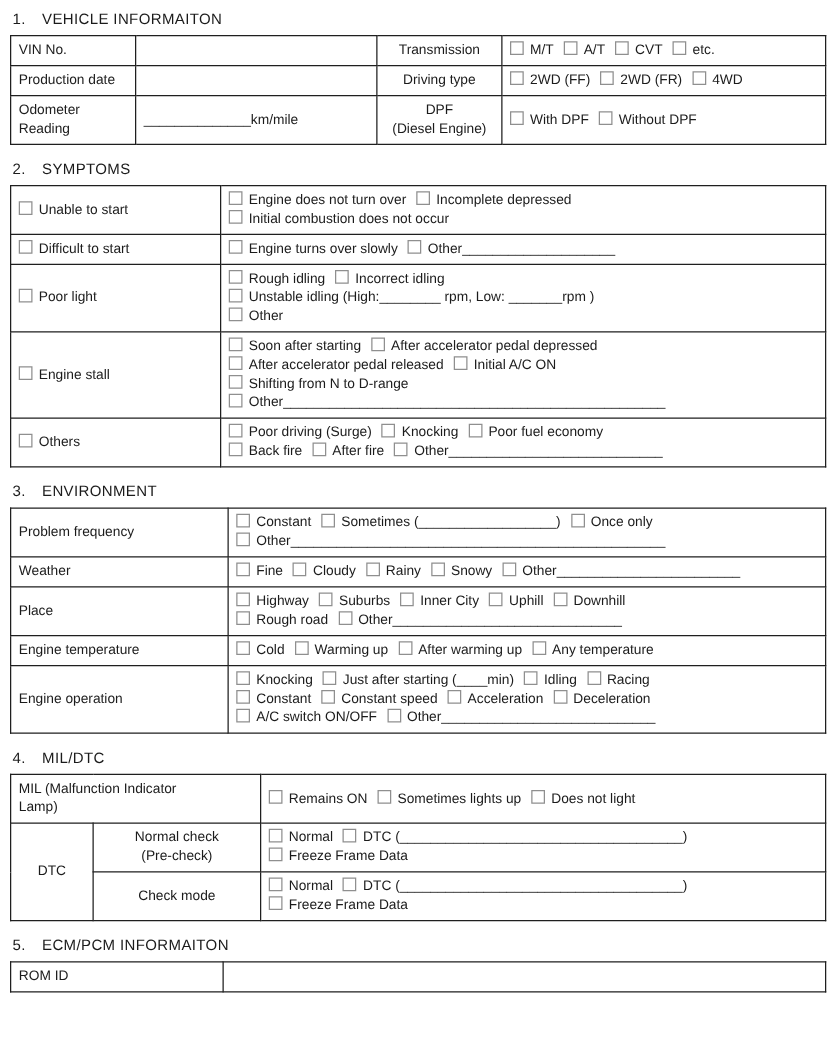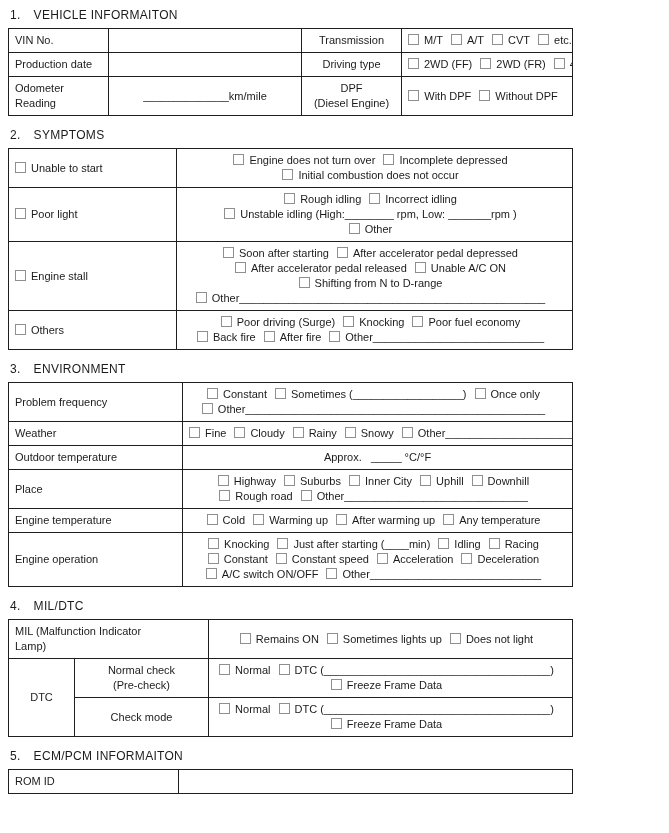--- a/index.html
+++ b/index.html
@@ -7,34 +7,34 @@
     width:669px;height:833px;box-sizing:border-box;
     padding:8px 8px 0 8px;background:#ffffff;
     font-family:"Liberation Sans",sans-serif;
     font-size:11px;color:#1b1b1b;overflow:hidden;
   }
   section{margin:0 0 12px 0;}
   .sec-title{
     margin:0 0 6px 2px;font-size:12px;font-weight:400;
     letter-spacing:.3px;display:flex;gap:13px;color:#1b1b1b;
   }
-  table.tbl{border-collapse:collapse;width:565px;table-layout:fixed;}
+  table.tbl{border-collapse:collapse;width:653px;table-layout:fixed;}
   table.tbl td{
     border:1px solid #1f1f1f;padding:4px 6px;vertical-align:middle;
     overflow:hidden;
   }
   .line{white-space:pre;line-height:15px;}
   .cb-item{white-space:pre;margin-right:8px;}
   .cbox{
     display:inline-block;width:9px;height:9px;background:#fff;
     border:1px solid #8f8f8f;margin-right:5px;vertical-align:-1px;
   }
   td.lbl{text-align:left;}
   td.lbl-center{text-align:center;margin-top:26px;}
-  td.content{text-align:center;}
+  td.content{text-align:left;}
   
   .s1 col.c1{width:100px}.s1 col.c2{width:193px}.s1 col.c3{width:100px}.s1 col.c4{width:auto}
   .s2 col.c1{width:168px}.s2 col.c2{width:auto}
   .s3 col.c1{width:174px}.s3 col.c2{width:auto}
   .s4 col.c1{width:66px}.s4 col.c2{width:134px}.s4 col.c3{width:auto}
   .s5 col.c1{width:170px}.s5 col.c2{width:auto}
 </style>
 </head>
 <body>
 
@@ -112,35 +112,43 @@
             <td class="lbl">
               <div class="line"><span class="cb-item"><span class="cbox"></span><span>Unable to start</span></span></div>
             </td>
             <td class="content">
               <div class="line"><span class="cb-item"><span class="cbox"></span><span>Engine does not turn over</span></span><span class="cb-item"><span class="cbox"></span><span>Incomplete depressed</span></span></div>
               <div class="line"><span class="cb-item"><span class="cbox"></span><span>Initial combustion does not occur</span></span></div>
             </td>
           </tr>
           <tr>
             <td class="lbl">
+              <div class="line"><span class="cb-item"><span class="cbox"></span><span>Difficult to start</span></span></div>
+            </td>
+            <td class="content">
+              <div class="line"><span class="cb-item"><span class="cbox"></span><span>Engine turns over slowly</span></span><span class="cb-item"><span class="cbox"></span><span>Other</span><span>____________________</span></span></div>
+            </td>
+          </tr>
+          <tr>
+            <td class="lbl">
               <div class="line"><span class="cb-item"><span class="cbox"></span><span>Poor light</span></span></div>
             </td>
             <td class="content">
               <div class="line"><span class="cb-item"><span class="cbox"></span><span>Rough idling</span></span><span class="cb-item"><span class="cbox"></span><span>Incorrect idling</span></span></div>
               <div class="line"><span class="cb-item"><span class="cbox"></span><span>Unstable idling (High:</span><span>________ rpm, Low: _______rpm )</span></span></div>
               <div class="line"><span class="cb-item"><span class="cbox"></span><span>Other</span></span></div>
             </td>
           </tr>
           <tr>
             <td class="lbl">
               <div class="line"><span class="cb-item"><span class="cbox"></span><span>Engine stall</span></span></div>
             </td>
             <td class="content">
               <div class="line"><span class="cb-item"><span class="cbox"></span><span>Soon after starting</span></span><span class="cb-item"><span class="cbox"></span><span>After accelerator pedal depressed</span></span></div>
-              <div class="line"><span class="cb-item"><span class="cbox"></span><span>After accelerator pedal released</span></span><span class="cb-item"><span class="cbox"></span><span>Unable A/C ON</span></span></div>
+              <div class="line"><span class="cb-item"><span class="cbox"></span><span>After accelerator pedal released</span></span><span class="cb-item"><span class="cbox"></span><span>Initial A/C ON</span></span></div>
               <div class="line"><span class="cb-item"><span class="cbox"></span><span>Shifting from N to D-range</span></span></div>
               <div class="line"><span class="cb-item"><span class="cbox"></span><span>Other</span><span>__________________________________________________</span></span></div>
             </td>
           </tr>
           <tr>
             <td class="lbl">
               <div class="line"><span class="cb-item"><span class="cbox"></span><span>Others</span></span></div>
             </td>
             <td class="content">
               <div class="line"><span class="cb-item"><span class="cbox"></span><span>Poor driving (Surge)</span></span><span class="cb-item"><span class="cbox"></span><span>Knocking</span></span><span class="cb-item"><span class="cbox"></span><span>Poor fuel economy</span></span></div>
@@ -170,28 +178,20 @@
               <div class="line"><span class="cb-item"><span class="cbox"></span><span>Constant</span></span><span class="cb-item"><span class="cbox"></span><span>Sometimes (</span><span>__________________)</span></span><span class="cb-item"><span class="cbox"></span><span>Once only</span></span></div>
               <div class="line"><span class="cb-item"><span class="cbox"></span><span>Other</span><span>_________________________________________________</span></span></div>
             </td>
           </tr>
           <tr>
             <td class="lbl">
               <div class="line"><span>Weather</span></div>
             </td>
             <td class="content">
               <div class="line"><span class="cb-item"><span class="cbox"></span><span>Fine</span></span><span class="cb-item"><span class="cbox"></span><span>Cloudy</span></span><span class="cb-item"><span class="cbox"></span><span>Rainy</span></span><span class="cb-item"><span class="cbox"></span><span>Snowy</span></span><span class="cb-item"><span class="cbox"></span><span>Other</span><span>________________________</span></span></div>
-            </td>
-          </tr>
-          <tr>
-            <td class="lbl">
-              <div class="line"><span>Outdoor temperature</span></div>
-            </td>
-            <td class="content">
-              <div class="line"><span>Approx.   _____ °C/°F</span></div>
             </td>
           </tr>
           <tr>
             <td class="lbl">
               <div class="line"><span>Place</span></div>
             </td>
             <td class="content">
               <div class="line"><span class="cb-item"><span class="cbox"></span><span>Highway</span></span><span class="cb-item"><span class="cbox"></span><span>Suburbs</span></span><span class="cb-item"><span class="cbox"></span><span>Inner City</span></span><span class="cb-item"><span class="cbox"></span><span>Uphill</span></span><span class="cb-item"><span class="cbox"></span><span>Downhill</span></span></div>
               <div class="line"><span class="cb-item"><span class="cbox"></span><span>Rough road</span></span><span class="cb-item"><span class="cbox"></span><span>Other</span><span>______________________________</span></span></div>
             </td>

